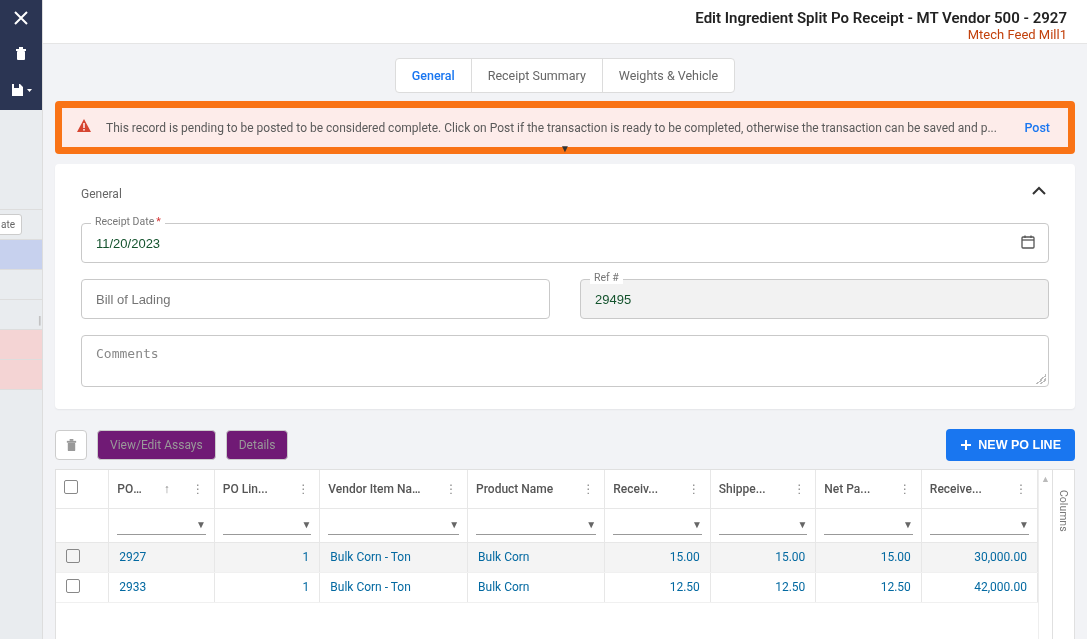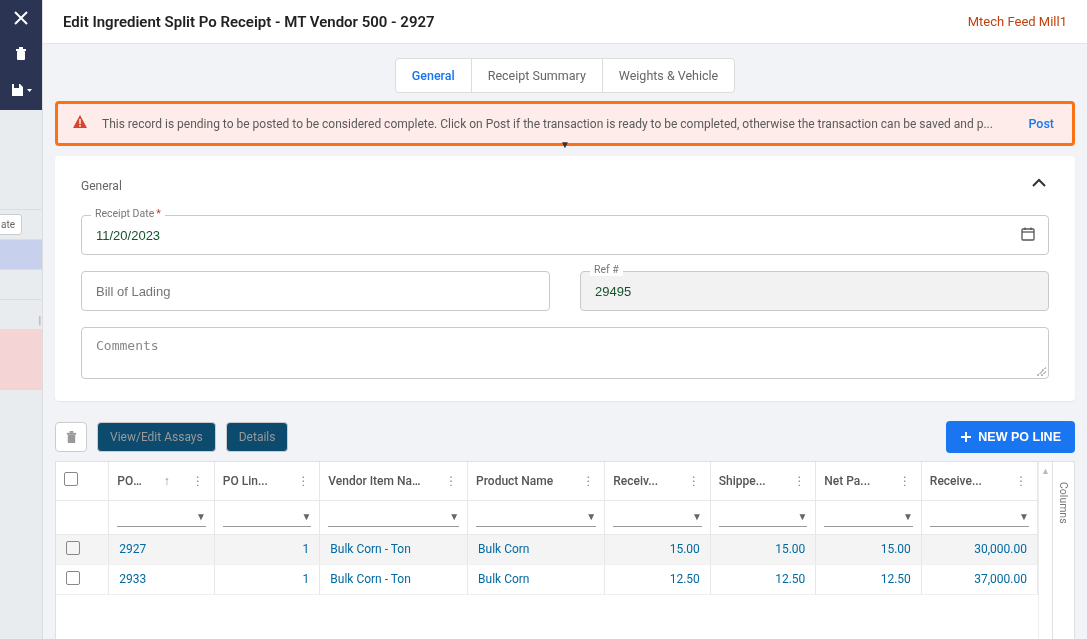--- a/index.html
+++ b/index.html
@@ -10,32 +10,32 @@
   .action-bar { position:absolute; top:0; left:0; width:42px; height:110px; background:#2b3553; display:flex; flex-direction:column; align-items:center; }
   .action-btn { width:42px; height:36px; display:flex; align-items:center; justify-content:center; color:#fff; cursor:pointer; }
   .action-btn.save { display:flex; align-items:center; justify-content:center; gap:2px;}
   
   .ghost { position:absolute; top:180px; left:0; width:42px; height:400px; }
   .ghost div { height:30px; border-bottom:1px solid #ddd; }
   .ghost .ga { background:#c7d1ee; }
   .ghost .gb { background:#f4d4d4; }
   
   .main { flex:1; background:#fff; display:flex; flex-direction:column; border-left:1px solid #ddd; box-shadow:-6px 0 10px -6px rgba(0,0,0,0.15);}
-  .header { display:flex; align-items:center; justify-content:space-between; height:44px; padding:0 20px; border-bottom:1px solid #e5e5e5; }
+  .header { display:flex; align-items:flex-end; justify-content:space-between; height:44px; padding:9px 20px; border-bottom:1px solid #e5e5e5;flex-direction:column; }
   .header .title { font-size:15px; font-weight:600; color:#222; }
   .header .mill { font-size:13px; color:#c2410c; }
   .content { flex:1; overflow:auto; background:#f2f3f6; padding:0 12px 12px 12px; }
   
   .tabs-wrap { display:flex; justify-content:center; padding:14px 0 8px 0; }
   .tabs { display:flex; border:1px solid #dcdcdc; border-radius:4px; background:#fff; }
   .tab { padding:9px 16px; font-size:12.5px; color:#666; border-right:1px solid #dcdcdc; cursor:pointer; }
   .tab:last-child { border-right:none; }
   .tab.active { color:#1976f0; font-weight:500; }
   
-  .alert { background:#fdecea; border:3px solid #f97316; border-radius:4px; padding:10px 14px; display:flex; align-items:center; gap:14px; position:relative; margin-bottom:10px; }
+  .alert { background:#fdecea; border:7px solid #f97316; border-radius:4px; padding:10px 14px; display:flex; align-items:center; gap:14px; position:relative; margin-bottom:10px; }
   .alert .warn-tri { color:#d64531; }
   .alert .msg { flex:1; color:#5a5a5a; font-size:12px; white-space:nowrap; overflow:hidden; text-overflow:ellipsis; }
   .alert .post { color:#1976f0; font-size:12.5px; font-weight:500; cursor:pointer; padding-right:4px; }
   .alert .exp-tri { position:absolute; left:50%; bottom:-7px; transform:translateX(-50%); color:#333; font-size:10px;}
   
   .panel { background:#fff; border-radius:4px; box-shadow:0 1px 2px rgba(0,0,0,0.06); padding:18px 26px 22px 26px; margin-bottom:20px;}
   .panel-head { display:flex; justify-content:space-between; align-items:center; margin-bottom:18px;}
   .panel-title { font-size:12px; color:#666; }
   .chev { cursor:pointer; color:#333; }
   .form-row { display:flex; gap:30px; margin-bottom:16px;}
@@ -48,21 +48,21 @@
   .field.ref .field-box { background:#f2f2f2; }
   .field.supplier .field-box { background:#f2f2f2; }
   .field.supplier .field-box input::placeholder { color:#888; }
   .comments-box { border:1px solid #c9c9c9; border-radius:4px; height:52px; padding:8px 12px; background:#fff; position:relative; resize:both;}
   .comments-box textarea { border:none; outline:none; width:100%; height:100%; font-size:13px; color:#333; resize:none; background:transparent;}
   .comments-box textarea::placeholder { color:#888; }
   .resize-handle { position:absolute; right:2px; bottom:2px; width:10px; height:10px; background:linear-gradient(135deg, transparent 50%, #bbb 50%, #bbb 60%, transparent 60%, transparent 70%, #bbb 70%, #bbb 80%, transparent 80%);}
   
   .grid-tools { display:flex; align-items:center; gap:10px; margin-bottom:8px; }
   .icon-btn { width:32px; height:30px; border:1px solid #ccc; border-radius:4px; background:#fff; display:flex; align-items:center; justify-content:center; color:#888; cursor:pointer; }
-  .text-btn { height:30px; border:1px solid #ccc; border-radius:4px; background:#0c4a6e; color:#999; font-size:12px; padding:0 12px; display:flex; align-items:center; cursor:not-allowed;}
+  .text-btn { height:30px; border:1px solid #ccc; border-radius:4px; background:#701a75; color:#999; font-size:12px; padding:0 12px; display:flex; align-items:center; cursor:not-allowed;}
   .spacer { flex:1; }
   .primary-btn { height:32px; border:none; border-radius:4px; background:#1976f0; color:#fff; font-size:12.5px; font-weight:600; padding:0 14px; display:flex; align-items:center; gap:6px; cursor:pointer;}
   
   .grid-wrap { background:#fff; border:1px solid #e0e0e0; display:flex; position:relative;}
   .grid { flex:1; }
   table { border-collapse:collapse; width:100%; table-layout:fixed; }
   th, td { border-right:1px solid #e7e7e7; font-size:12px; }
   thead tr.h1 th { height:38px; color:#555; font-weight:500; text-align:left; padding:0 8px; position:relative; border-bottom:1px solid #e7e7e7;}
   thead tr.h1 th .hdr-row { display:flex; align-items:center; justify-content:space-between; gap:20px; }
   thead tr.h1 th .hdr-lbl { overflow:hidden; text-overflow:ellipsis; white-space:nowrap; }
@@ -346,21 +346,21 @@
               </tr>
               <tr>
                 <td><span class="chk"></span></td>
                 <td>2933</td>
                 <td class="num">1</td>
                 <td>Bulk Corn - Ton</td>
                 <td>Bulk Corn</td>
                 <td class="num">12.50</td>
                 <td class="num">12.50</td>
                 <td class="num">12.50</td>
-                <td class="num">37,000.00</td>
+                <td class="num">42,000.00</td>
               </tr>
               <tr>
                   <td colspan="9" style="height:70px;border:none;"></td>
                 </tr>
             </tbody>
           </table>
         </div>
         <div class="scroll-track">
           <span class="scroll-up">▲</span>
         </div>

